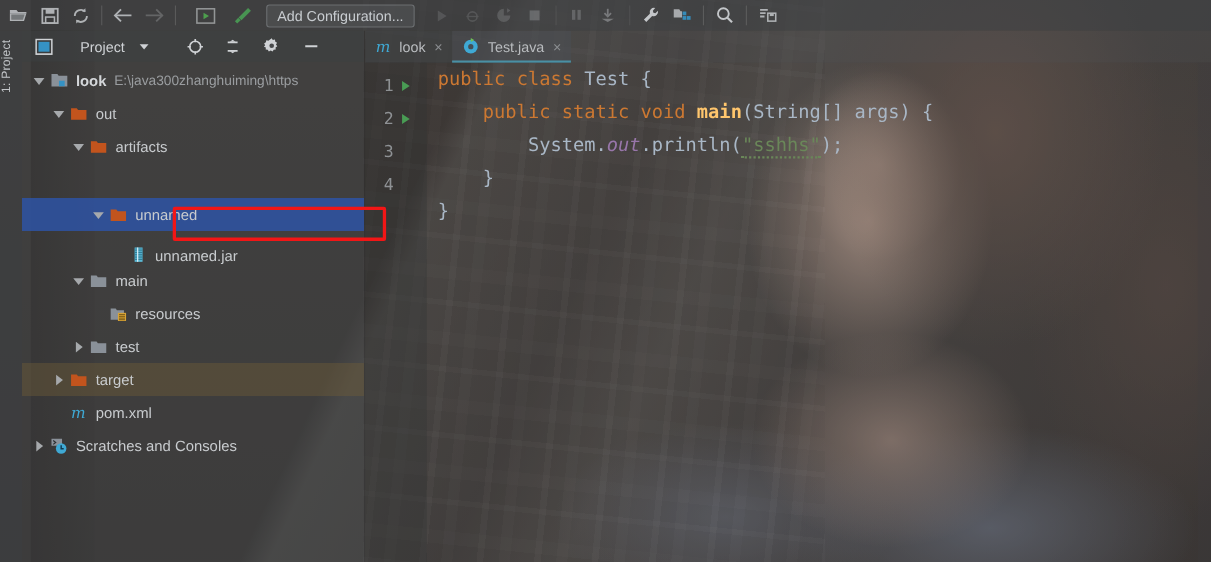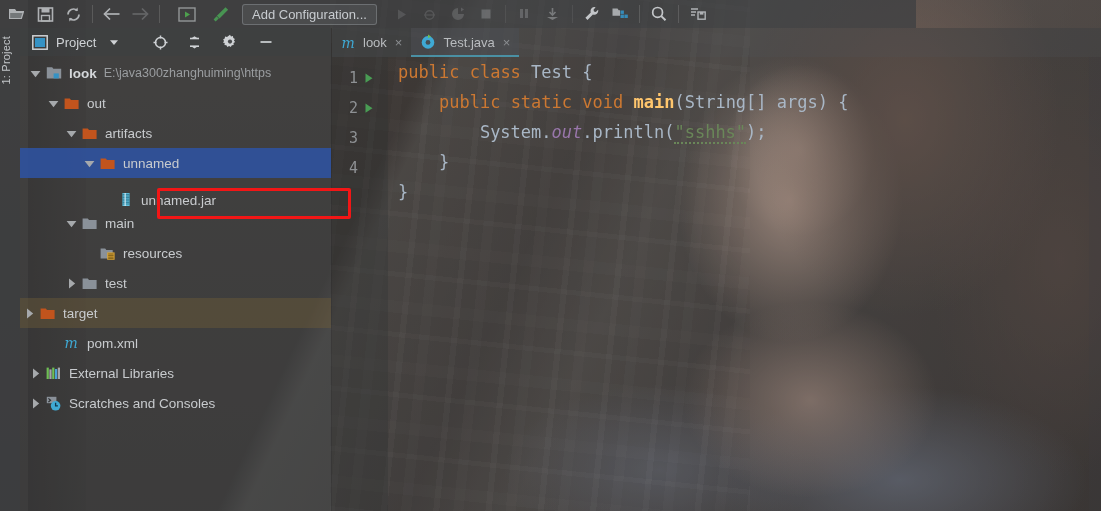--- a/index.html
+++ b/index.html
@@ -66,21 +66,21 @@
     position: absolute;
     left: 28px; top: 0; width: 58px; height: 511px;
     background: linear-gradient(90deg, rgba(38,32,30,0.55), rgba(52,44,40,0.25));
   }
 
   
 
   
   #toolbar {
     position: absolute;
-    left: 0; top: 0; width: 916px; height: 28px;
+    left: 0; top: 0; width: 1101px; height: 28px;
     background: rgba(60,63,65,0.72);
     display: flex;
     align-items: center;
     padding-left: 4px;
     gap: 2px;
   }
   .tb-btn {
     width: 26px; height: 24px;
     display: flex; align-items: center; justify-content: center;
     opacity: 0.92;
@@ -134,41 +134,41 @@
     height: 28px;
     display: flex;
     align-items: center;
     gap: 0px;
     background: rgba(60,63,65,0.55);
     padding-left: 8px;
   }
   #project-header .ph-title {
     color: #cfd2d5;
     font-size: 13px;
-    margin-left: 4px;
+    margin-left: 21px;
   }
   .ph-icon {
     width: 24px; height: 24px;
     display: flex; align-items: center; justify-content: center;
   }
   #project-tree {
     position: relative;
     height: 455px;
     padding-top: 2px;
     font-size: 13.5px;
     color: #c5c8cb;
   }
   .tree-row {
     position: relative;
     height: 30px;
     display: flex;
     align-items: center;
     white-space: nowrap;
   }
-  .tree-row.selected { background: rgba(47,81,156,0.92); }
+  .tree-row.selected { background: rgba(47,81,156,0.92); margin-top: 32px; }
   .tree-row.hovered  { background: rgba(116,94,54,0.40); }
   .arrow {
     width: 18px; height: 18px;
     display: flex; align-items: center; justify-content: center;
     flex: 0 0 18px;
   }
   .arrow.none { visibility: hidden; }
   .node-icon {
     width: 20px; height: 18px;
     display: flex; align-items: center; justify-content: center;
@@ -582,58 +582,41 @@
               <path d="M4 1.6v9.8L10.2 6.5z" fill="#a6a9ac"></path>
             </svg>
           </span>
           <span class="node-icon">
             <svg width="16" height="15" viewBox="0 0 16 15">
               <path d="M0.6 2.4h5.2l1.2 1.7h7.6v8.8H0.6z" fill="#8a9199"></path>
             </svg>
           </span>
           <span class="node-label">test</span>
         </div>
-        <div class="tree-row hovered" style="">
+        <div class="tree-row hovered" style="padding-left: 24px;">
           <span class="arrow">
             <svg width="13" height="13" viewBox="0 0 13 13">
               <path d="M4 1.6v9.8L10.2 6.5z" fill="#a6a9ac"></path>
             </svg>
           </span>
           <span class="node-icon">
             <svg width="16" height="15" viewBox="0 0 16 15">
               <path d="M0.6 2.4h5.2l1.2 1.7h7.6v8.8H0.6z" fill="#c2541d"></path>
             </svg>
           </span>
           <span class="node-label">target</span>
         </div>
         <div class="tree-row" style="padding-left: 24px;">
           <span class="arrow none"></span>
           <span class="node-icon">
             <svg width="16" height="16" viewBox="0 0 16 16">
               <text x="0.5" y="12.6" font-family="DejaVu Serif, serif" font-style="italic" font-size="14" fill="#3fa9d4">m</text>
             </svg>
           </span>
           <span class="node-label">pom.xml</span>
-        </div>
-        <div class="tree-row" style="padding-left: 6px;">
-          <span class="arrow">
-            <svg width="13" height="13" viewBox="0 0 13 13">
-              <path d="M4 1.6v9.8L10.2 6.5z" fill="#a6a9ac"></path>
-            </svg>
-          </span>
-          <span class="node-icon">
-            <svg width="16" height="15" viewBox="0 0 16 15">
-              <rect x="0.6" y="1.6" width="2.2" height="11.4" fill="#6fbf55"></rect>
-              <rect x="3.4" y="3.4" width="2.2" height="9.6" fill="#a3a6a9"></rect>
-              <rect x="6.2" y="1.6" width="2.2" height="11.4" fill="#6fbf55"></rect>
-              <rect x="9" y="3" width="2.2" height="10" fill="#4d9fd6"></rect>
-              <rect x="11.8" y="1.6" width="2.2" height="11.4" fill="#a3a6a9"></rect>
-            </svg>
-          </span>
-          <span class="node-label">External Libraries</span>
         </div>
         <div class="tree-row" style="padding-left: 6px;">
           <span class="arrow">
             <svg width="13" height="13" viewBox="0 0 13 13">
               <path d="M4 1.6v9.8L10.2 6.5z" fill="#a6a9ac"></path>
             </svg>
           </span>
           <span class="node-icon">
             <svg width="16" height="15" viewBox="0 0 16 15">
               <path d="M0.8 0.8h9.6v6.4H0.8z" fill="#8a9199"></path>

